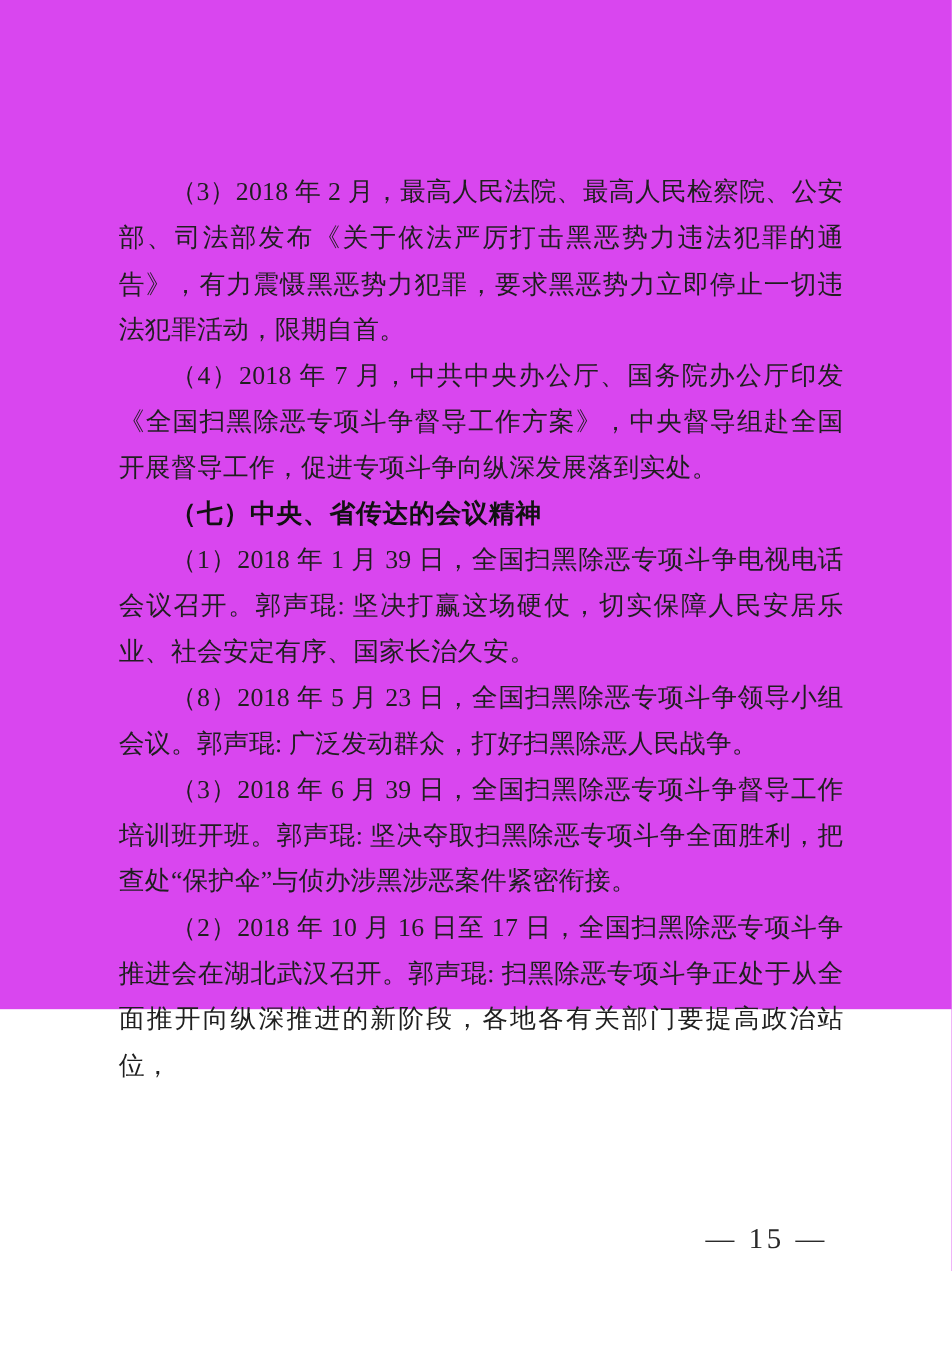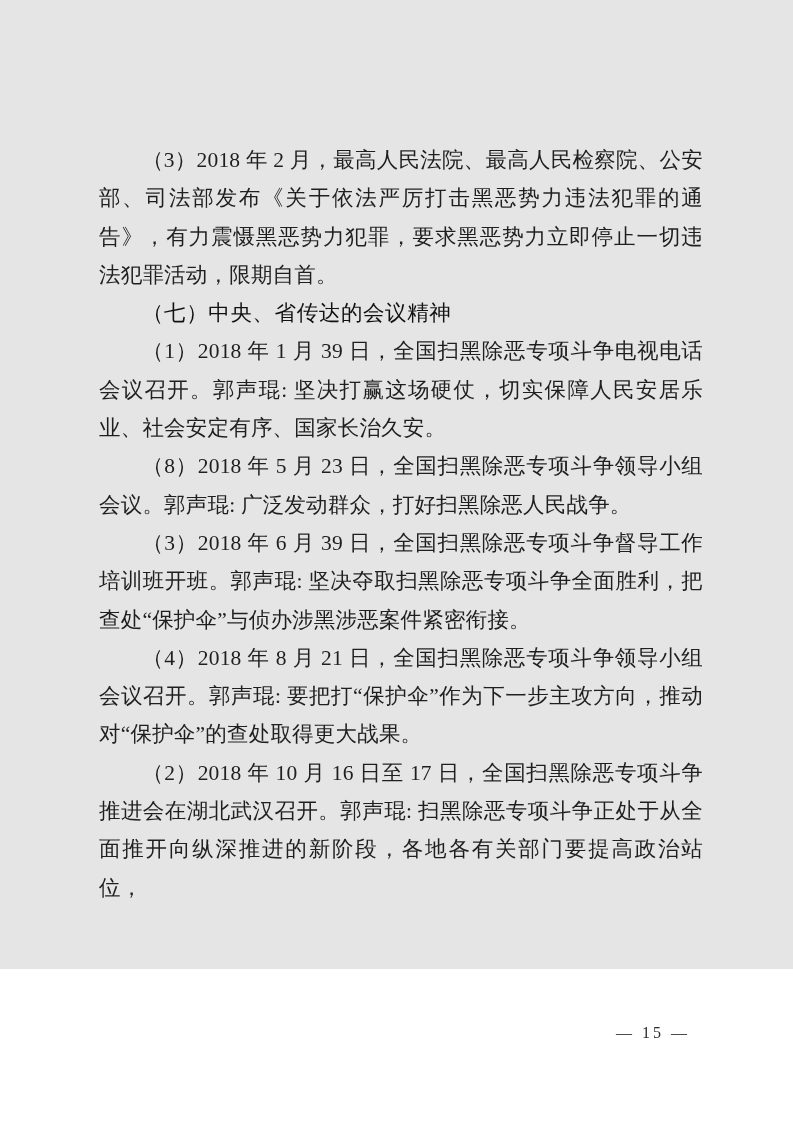--- a/index.html
+++ b/index.html
@@ -12,22 +12,22 @@
     position: relative;
     background: #ffffff;
     overflow: hidden;
     font-family: "Liberation Serif", "DejaVu Serif", serif;
   }
   .page {
     position: absolute;
     left: 0;
     top: 0;
     width: 793px;
-    height: 969px;
-    background: #e5e5e5;
+    height: 841px;
+    background: #d946ef;
   }
   .content {
     position: absolute;
     left: 99px;
     top: 141px;
     width: 604px;
     color: #1f1f1f;
   }
   .content p {
     margin: 0;
@@ -35,46 +35,46 @@
     font-size: 21.5px;
     line-height: 38.3px;
     text-indent: 2em;
     text-align: justify;
     text-align-last: left;
     letter-spacing: 0.2px;
     word-break: break-all;
     color: #1f1f1f;
   }
   .content p.heading {
-    font-weight: normal;
+    font-weight: bold;
     text-align: right;
     letter-spacing: 0.6px;
     color: #111111;
   }
   .page-footer {
     position: absolute;
     top: 1022px;
     right: 103px;
-    font-size: 16px;
+    font-size: 24px;
     line-height: 22px;
     color: #2a2a2a;
     letter-spacing: 3px;
     white-space: nowrap;
   }
 </style>
 </head>
 <body>
 
 <div class="page">
 
   <div class="content">
     <p>（3）2018 年 2 月，最高人民法院、最高人民检察院、公安部、司法部发布《关于依法严厉打击黑恶势力违法犯罪的通告》，有力震慑黑恶势力犯罪，要求黑恶势力立即停止一切违法犯罪活动，限期自首。</p>
+    <p>（4）2018 年 7 月，中共中央办公厅、国务院办公厅印发《全国扫黑除恶专项斗争督导工作方案》，中央督导组赴全国开展督导工作，促进专项斗争向纵深发展落到实处。</p>
     <p class="heading">（七）中央、省传达的会议精神</p>
     <p>（1）2018 年 1 月 39 日，全国扫黑除恶专项斗争电视电话会议召开。郭声琨: 坚决打赢这场硬仗，切实保障人民安居乐业、社会安定有序、国家长治久安。</p>
     <p>（8）2018 年 5 月 23 日，全国扫黑除恶专项斗争领导小组会议。郭声琨: 广泛发动群众，打好扫黑除恶人民战争。</p>
     <p>（3）2018 年 6 月 39 日，全国扫黑除恶专项斗争督导工作培训班开班。郭声琨: 坚决夺取扫黑除恶专项斗争全面胜利，把查处“保护伞”与侦办涉黑涉恶案件紧密衔接。</p>
-    <p>（4）2018 年 8 月 21 日，全国扫黑除恶专项斗争领导小组会议召开。郭声琨: 要把打“保护伞”作为下一步主攻方向，推动对“保护伞”的查处取得更大战果。</p>
     <p>（2）2018 年 10 月 16 日至 17 日，全国扫黑除恶专项斗争推进会在湖北武汉召开。郭声琨: 扫黑除恶专项斗争正处于从全面推开向纵深推进的新阶段，各地各有关部门要提高政治站位，</p>
   </div>
 
   <div class="page-footer">— 15 —</div>
 
 </div>
 
 </body></html>

